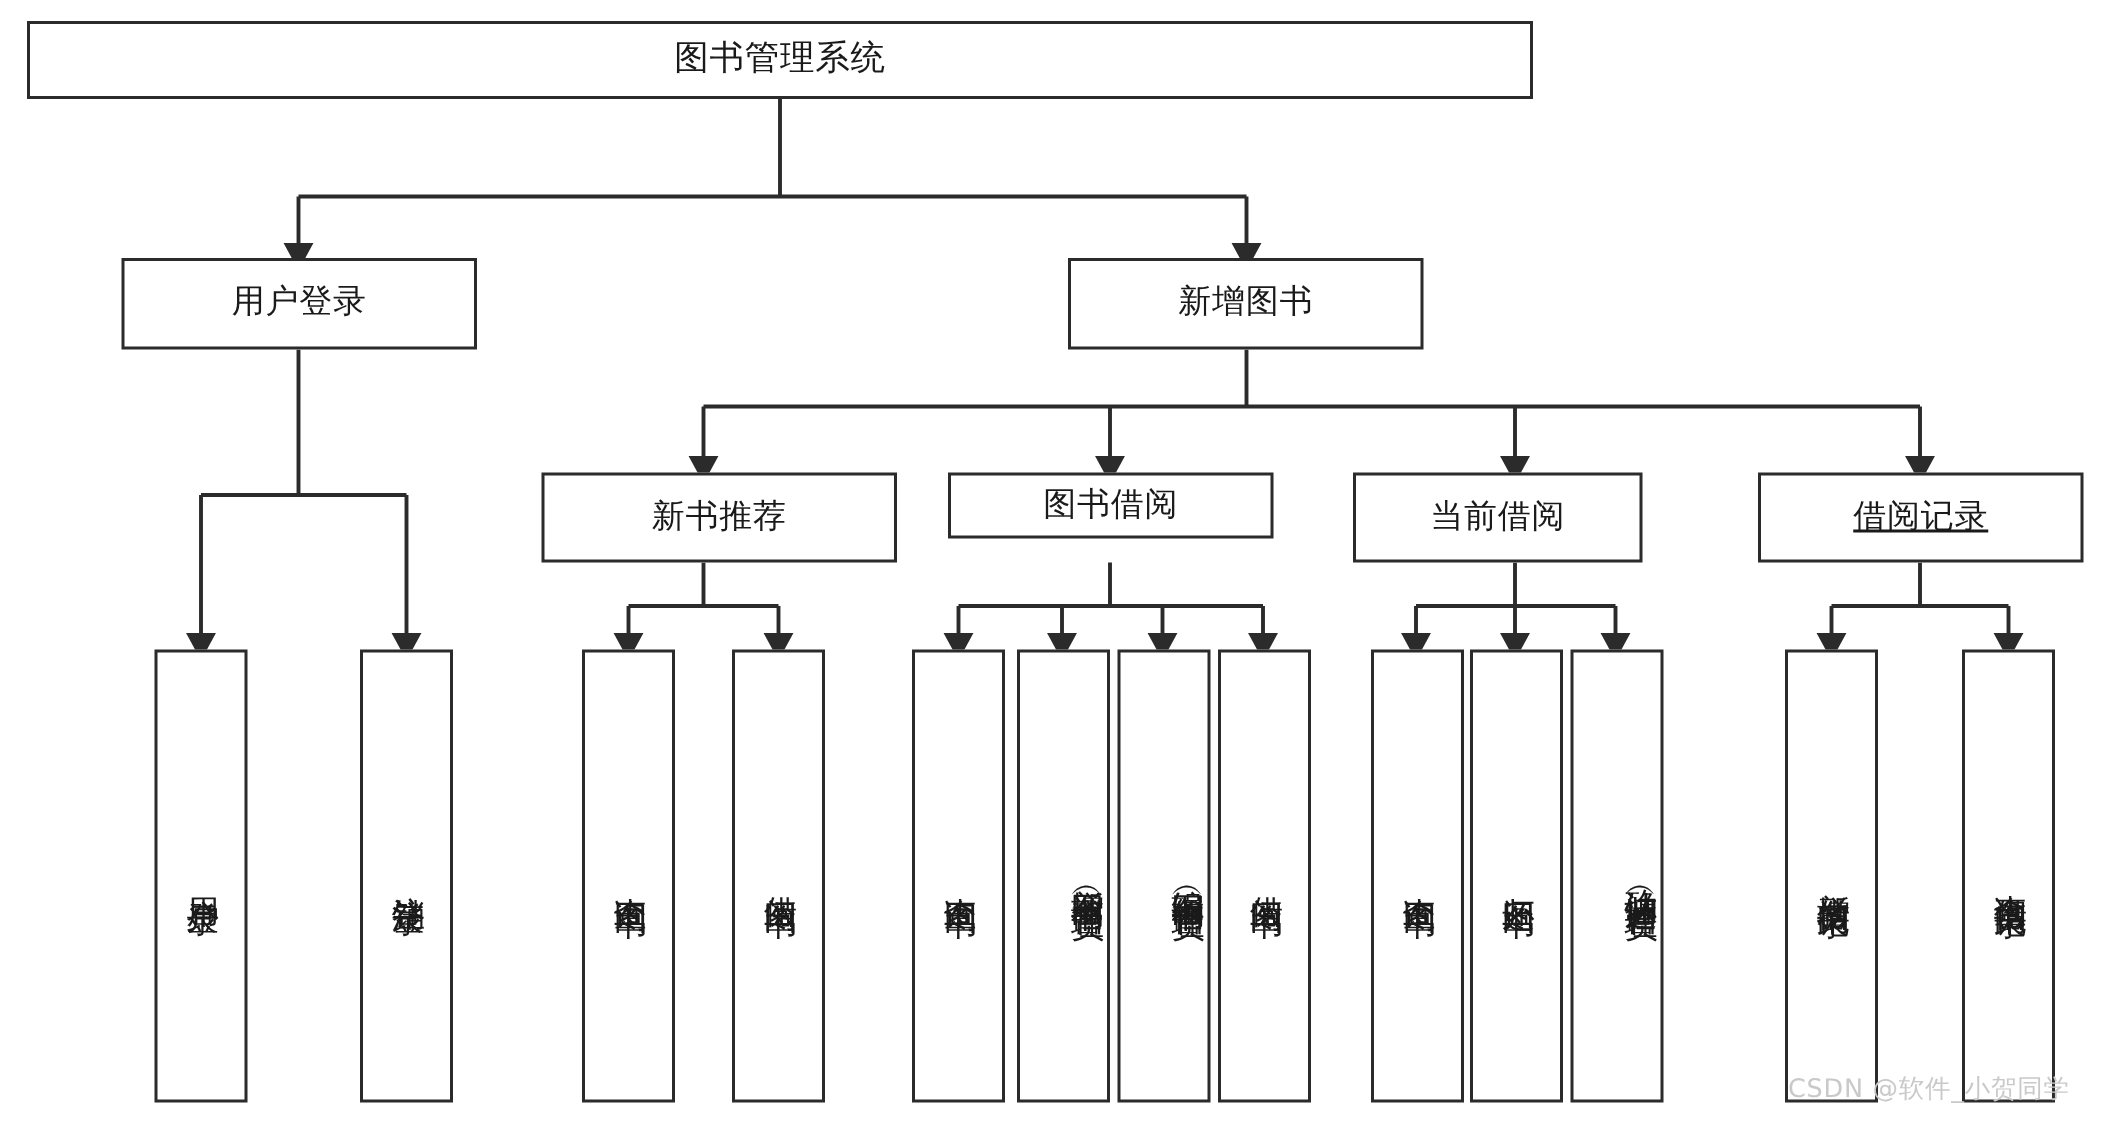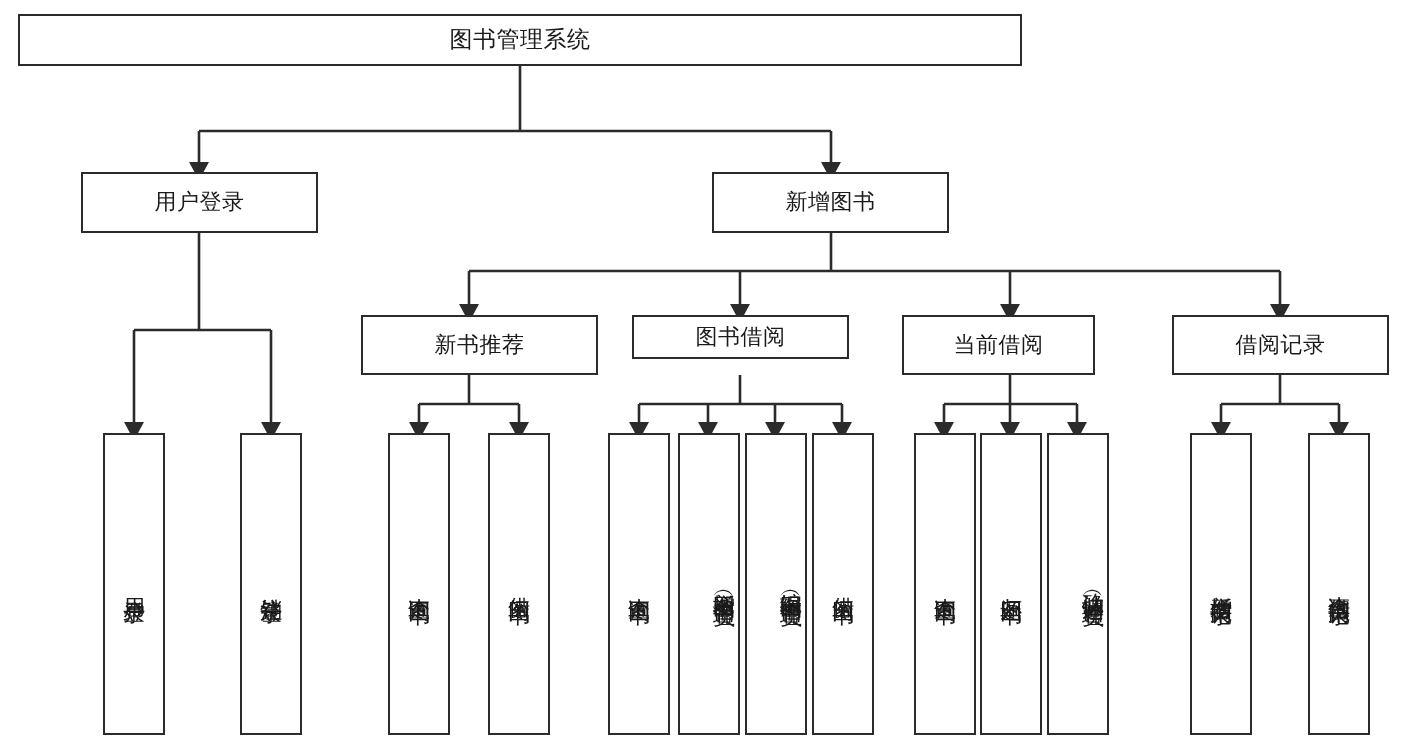--- a/index.html
+++ b/index.html
@@ -128,34 +128,35 @@
   </svg>
 
   <div class="node horiz title-node" style="left:18px; top:14px; width:1004px; height:52px;">图书管理系统</div>
 
   <div class="node horiz" style="left:81px; top:172px; width:237px; height:61px;">用户登录</div>
   <div class="node horiz" style="left:712px; top:172px; width:237px; height:61px;">新增图书</div>
 
   <div class="node horiz" style="left:361px; top:315px; width:237px; height:60px;">新书推荐</div>
   <div class="node horiz" style="left:632px; top:315px; width:217px; height:44px;">图书借阅</div>
   <div class="node horiz" style="left:902px; top:315px; width:193px; height:60px;">当前借阅</div>
-  <div class="node horiz" style="left:1172px; top:315px; width:217px; height:60px;">借阅记录</div>
+  <div class="node horiz" style="left:1172px; top:315px; width:217px; height:60px;text-decoration:underline;">借阅记录</div>
 
   <div class="node vert center-text" style="left:103px; top:433px; width:62px; height:302px;">用户登录</div>
   <div class="node vert center-text" style="left:240px; top:433px; width:62px; height:302px;">注销登录</div>
 
   <div class="node vert center-text" style="left:388px; top:433px; width:62px; height:302px;">查询图书</div>
   <div class="node vert center-text" style="left:488px; top:433px; width:62px; height:302px;">借阅图书</div>
 
   <div class="node vert center-text" style="left:608px; top:433px; width:62px; height:302px;">查询图书</div>
   <div class="node vert tall-text" style="left:678px; top:433px; width:62px; height:302px;">新增图书（管理员）</div>
   <div class="node vert tall-text" style="left:745px; top:433px; width:62px; height:302px;">编辑图书（管理员）</div>
   <div class="node vert center-text" style="left:812px; top:433px; width:62px; height:302px;">借阅图书</div>
 
   <div class="node vert center-text" style="left:914px; top:433px; width:62px; height:302px;">查询图书</div>
   <div class="node vert center-text" style="left:980px; top:433px; width:62px; height:302px;">归还图书</div>
   <div class="node vert tall-text" style="left:1047px; top:433px; width:62px; height:302px;">确认归还（管理员）</div>
 
   <div class="node vert center-text" style="left:1190px; top:433px; width:62px; height:302px;">新增借阅记录</div>
   <div class="node vert center-text" style="left:1308px; top:433px; width:62px; height:302px;">查询借阅记录</div>
 
+  <div class="watermark" style="left:1192px; top:714px;">CSDN @软件_小贺同学</div>
 
 </div>
 
 </body></html>

